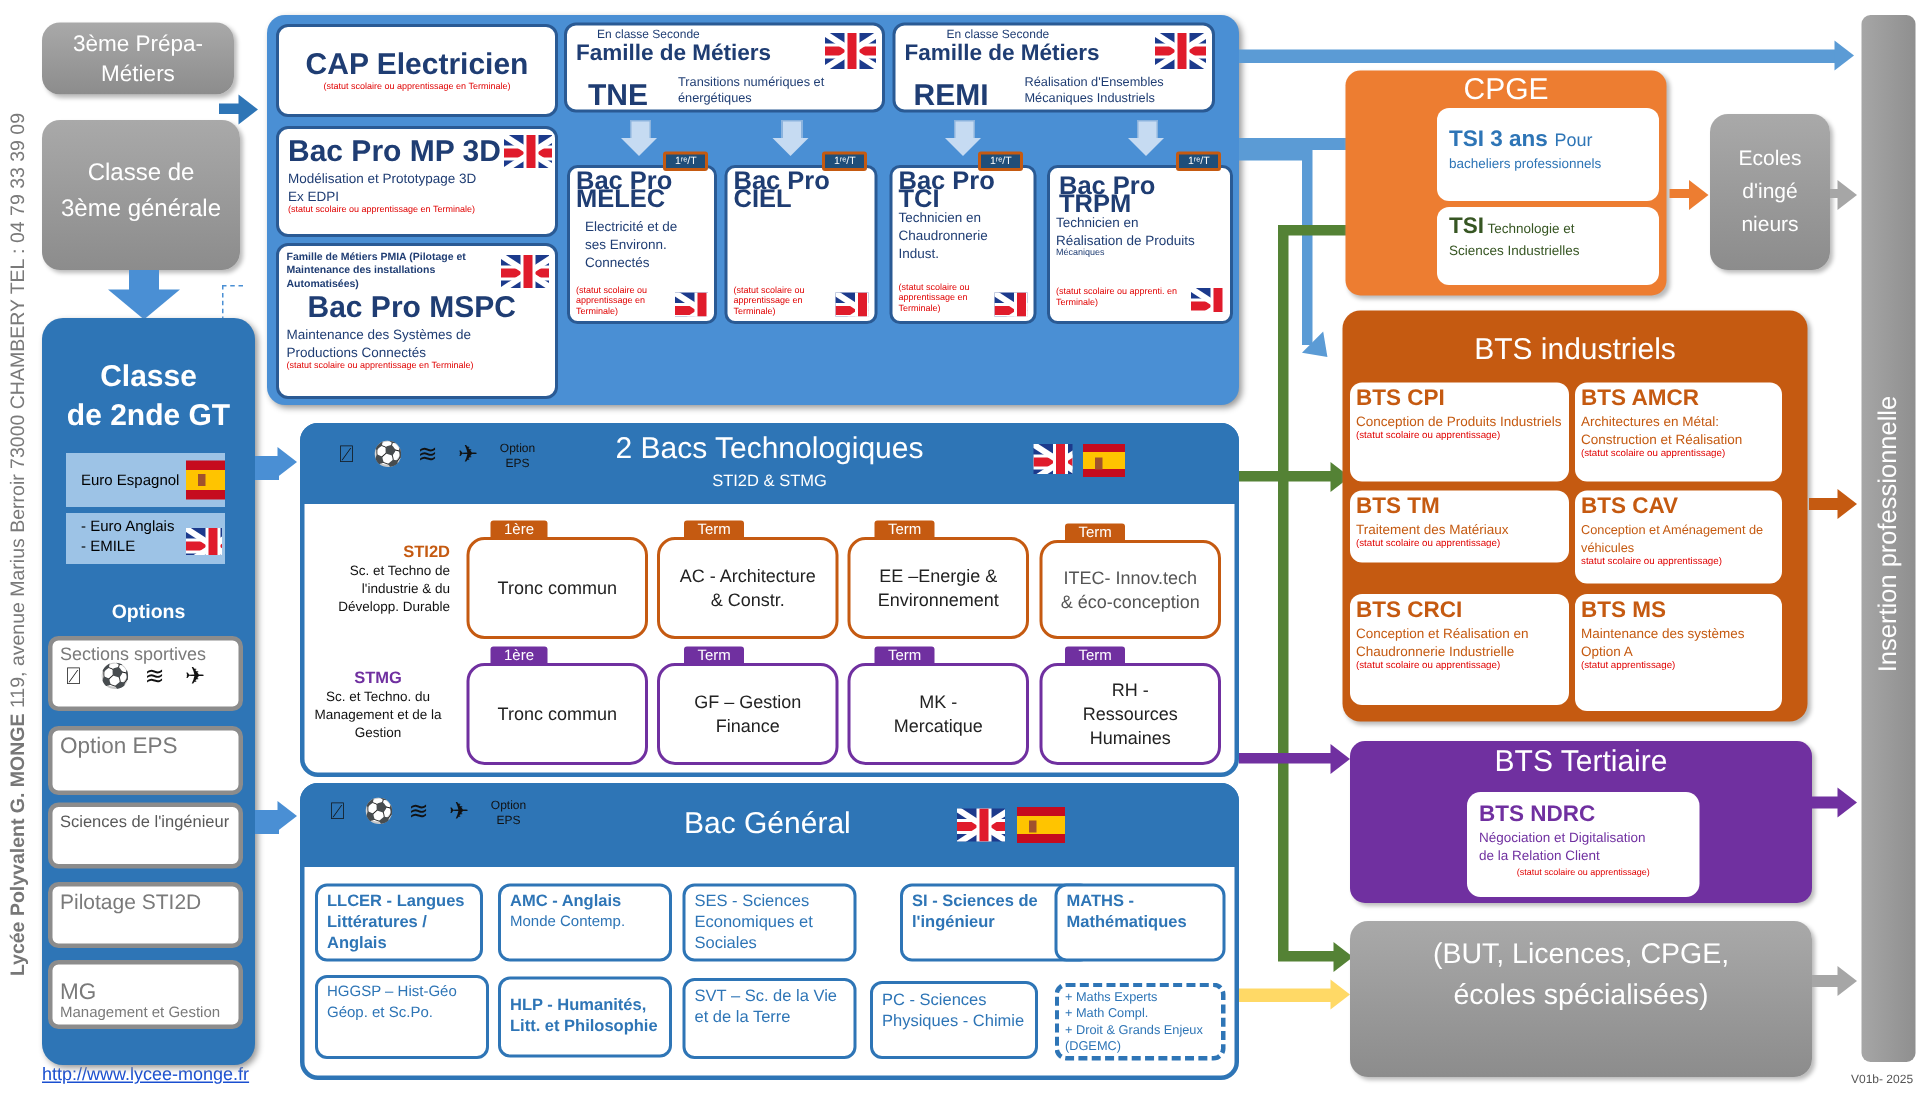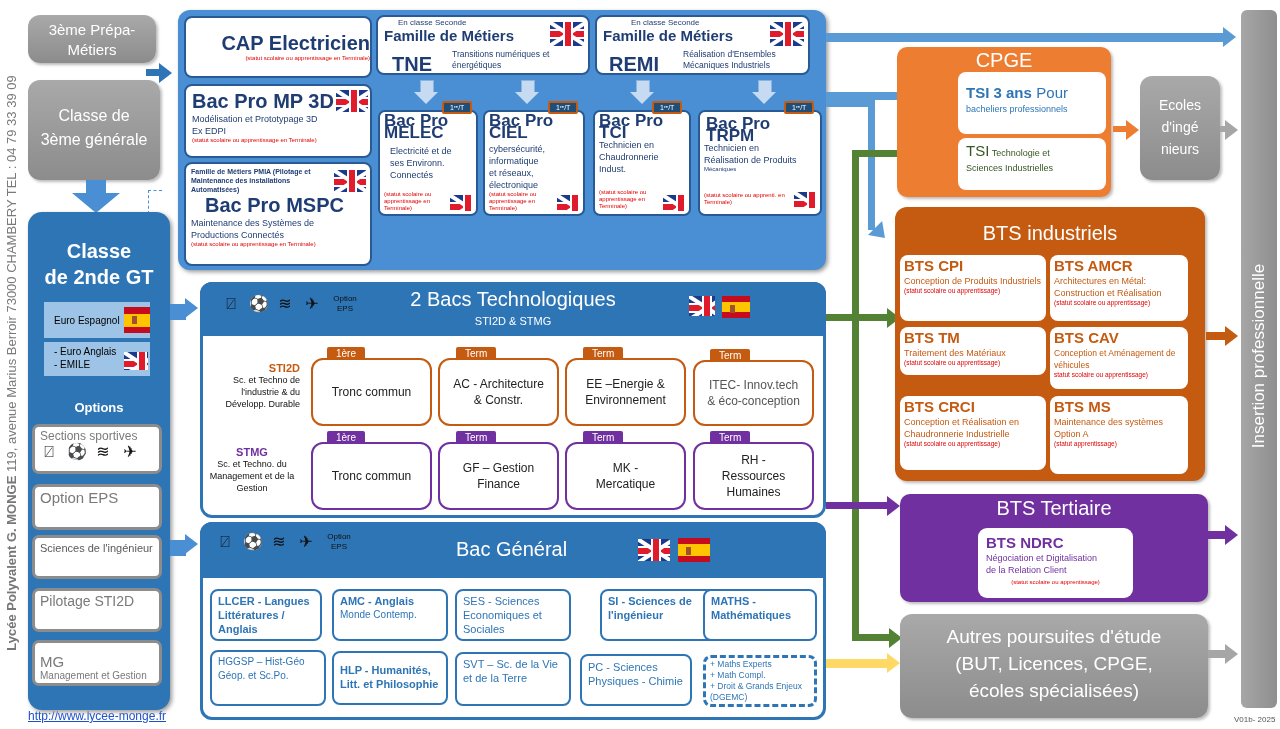--- a/index.html
+++ b/index.html
@@ -97,21 +97,21 @@
 <div class="opt" style="top:640px;height:46px;left:32px;width:130px;padding-top:10px">
   <div style="font-size:15px">MG</div>
   <div style="font-size:10px">Management et Gestion</div>
 </div>
 
 <div class="arrow-h" style="left:170px;top:304px;width:16px;color:#4a8fd4;background:#4a8fd4;height:16px"></div>
 <div class="arrow-h" style="left:170px;top:540px;width:16px;color:#4a8fd4;background:#4a8fd4;height:16px"></div>
 
 <div class="blue-panel abs" style="left:178px;top:10px;width:648px;height:260px"></div>
 
-<div class="wbox" style="left:184px;top:16px;width:188px;height:62px;text-align:right">
+<div class="wbox" style="left:184px;top:16px;width:188px;height:62px;text-align:center">
   <div style="font-size:20px;font-weight:bold;margin-top:14px">CAP Electricien</div>
   <div class="red">(statut scolaire ou apprentissage en Terminale)</div>
 </div>
 <div class="wbox" style="left:184px;top:84px;width:188px;height:74px;padding:4px 6px">
   <div style="font-size:20px;font-weight:bold">Bac Pro MP 3D</div>
   <span class="flag-uk" style="position:absolute;right:2px;top:4px;width:32px;height:22px">
       <i class="d1"></i>
       <i class="d2"></i>
     </span>
   <div style="font-size:9px;line-height:12px">Modélisation et Prototypage 3D</div>
@@ -172,26 +172,20 @@
   <div class="red" style="position:absolute;left:4px;bottom:2px;width:56px">(statut scolaire ou apprentissage en Terminale)</div>
   <span class="flag-uk" style="position:absolute;right:4px;bottom:3px;width:22px;height:16px">
       <i class="d1"></i>
       <i class="d2"></i>
     </span>
 </div>
 <div class="badge" style="left:442px;top:101px">1ʳᵉ/T</div>
 
 <div class="bp" style="left:483px;top:110px;width:102px;height:106px">
   <div class="t" style="margin-bottom:4px">Bac Pro CIEL</div>
-  <div>
-    <div>cybersécurité,</div>
-    <div>informatique</div>
-    <div>et réseaux,</div>
-    <div>électronique</div>
-  </div>
   <div class="red" style="position:absolute;left:4px;bottom:2px;width:56px">(statut scolaire ou apprentissage en Terminale)</div>
   <span class="flag-uk" style="position:absolute;right:4px;bottom:3px;width:22px;height:16px">
       <i class="d1"></i>
       <i class="d2"></i>
     </span>
 </div>
 <div class="badge" style="left:548px;top:101px">1ʳᵉ/T</div>
 
 <div class="bp" style="left:593px;top:110px;width:98px;height:106px">
   <div class="t" style="margin-bottom:0">Bac Pro TCI</div>
@@ -315,25 +309,25 @@
 <div class="arrow-h" style="left:826px;top:314px;width:62px;color:#548235;background:#548235"></div>
 <div class="arrow-h" style="left:852px;top:634px;width:38px;color:#548235;background:#548235"></div>
 <div class="arrow-h" style="left:826px;top:502px;width:62px;color:#7030a0;background:#7030a0"></div>
 <div class="arrow-h" style="left:826px;top:659px;width:62px;color:#ffd966;background:#ffd966;height:9px"></div>
 
 <div class="abs" style="left:897px;top:47px;width:214px;height:150px;background:#ed7d31;border-radius:10px;box-shadow:2px 2px 3px #bbb">
   <div style="text-align:center;color:#fff;font-size:20px;margin-top:2px">CPGE</div>
 </div>
 <div class="abs" style="left:958px;top:72px;width:148px;height:62px;background:#fff;border-radius:8px;padding:12px 8px;color:#2e75b6">
   <span style="font-size:15px;font-weight:bold">TSI 3 ans</span>
-  <span style="font-size:15px">Pour</span>
+  <span style="font-size:12px">Pour</span>
   <div style="font-size:9px;margin-top:2px">bacheliers professionnels</div>
 </div>
 <div class="abs" style="left:958px;top:138px;width:148px;height:52px;background:#fff;border-radius:8px;padding:5px 8px;color:#375623;font-size:9px;line-height:15px">
-  <span style="font-size:15px;font-weight:normal;color:#375623">TSI</span>
+  <span style="font-size:15px;font-weight:bold;color:#375623">TSI</span>
   <span>Technologie et</span>
   <div>Sciences Industrielles</div>
 </div>
 <div class="arrow-h" style="left:1113px;top:126px;width:14px;color:#ed7d31;background:#ed7d31;height:6px"></div>
 <div class="grey abs" style="left:1140px;top:76px;width:80px;height:104px;font-size:14px;line-height:22px;padding-top:18px">
   <div>Ecoles</div>
   <div>d'ingé</div>
   <div>nieurs</div>
 </div>
 <div class="arrow-h" style="left:1220px;top:126px;width:6px;color:#a6a6a6;background:#a6a6a6;height:6px"></div>
@@ -378,21 +372,20 @@
 </div>
 <div class="abs" style="left:978px;top:528px;width:155px;height:70px;background:#fff;border-radius:9px;padding:6px 8px;color:#7030a0;font-size:9px;line-height:12px">
   <div style="font-size:15px;font-weight:bold;line-height:18px">BTS NDRC</div>
   <div>Négociation et Digitalisation</div>
   <div>de la   Relation Client</div>
   <div style="color:#e00000;font-size:6px;text-align:center">(statut scolaire ou apprentissage)</div>
 </div>
 <div class="arrow-h" style="left:1208px;top:531px;width:18px;color:#7030a0;background:#7030a0;height:8px"></div>
 
 <div class="grey abs" style="left:900px;top:614px;width:308px;height:104px;font-size:19px;line-height:27px;padding-top:9px;border-radius:12px">
-  <div>Autres poursuites d'étude</div>
   <div>(BUT, Licences, CPGE,</div>
   <div>écoles  spécialisées)</div>
 </div>
 <div class="arrow-h" style="left:1208px;top:650px;width:18px;color:#a6a6a6;background:#a6a6a6;height:8px"></div>
 
 <div class="abs" style="left:1241px;top:10px;width:36px;height:698px;background:linear-gradient(90deg,#a6a6a6,#8f8f8f);border-radius:6px">
   <div style="position:absolute;left:-160px;top:336px;width:356px;text-align:center;transform:rotate(-90deg);color:#fff;font-size:17px">Insertion professionnelle</div>
 </div>
 <div class="abs" style="left:1234px;top:715px;font-size:8px;color:#555">V01b- 2025</div>
 

